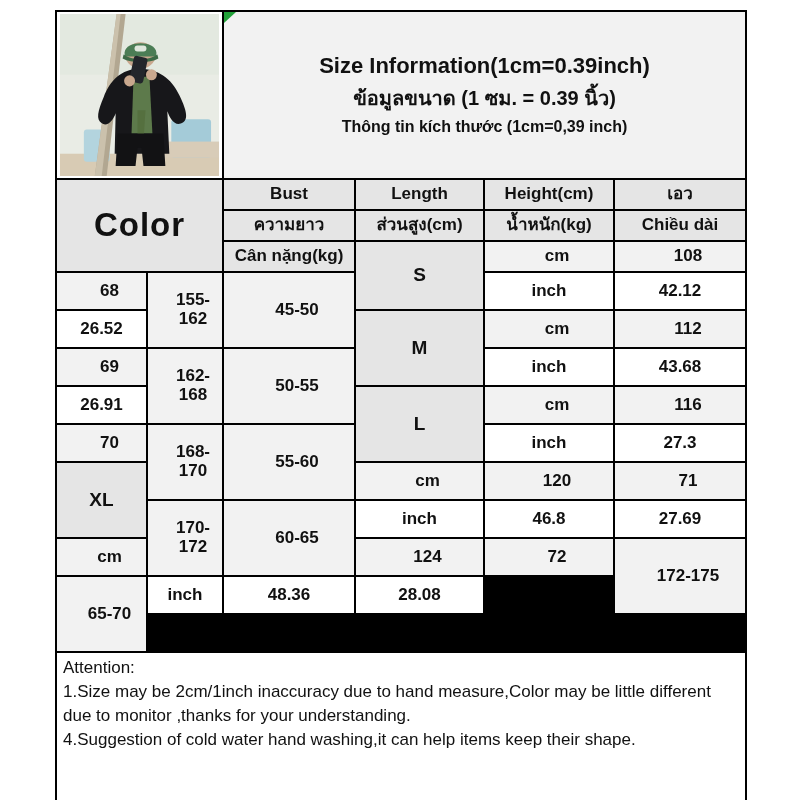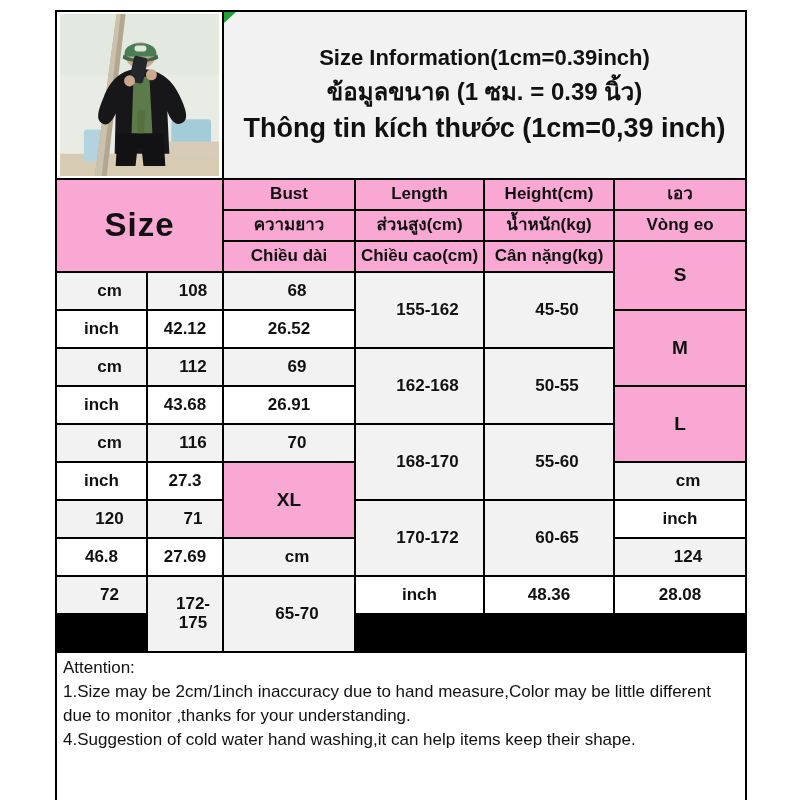--- a/index.html
+++ b/index.html
@@ -13,31 +13,31 @@
     grid-template-columns:89px 74px 130px 127px 128px 1fr;
     grid-template-rows:166px 29px 29px 29px repeat(10,36px);
     gap:2px; background:#000; padding:2px; width:692px;
   }
   .cell{ background:#fff; display:flex; align-items:center; justify-content:center;
          font-weight:bold; font-size:17px; text-align:center; line-height:1.1; }
   .span2c{ grid-column:span 2; }
   .span4c{ grid-column:span 4; }
   .span2r{ grid-row:span 2; }
   .span3r{ grid-row:span 3; }
-  .hdr{ background:#f9a8d4; }
+  .hdr{ background:#e5e5e5; }
   .band{ background:#f2f2f2;padding-left:16px; }
 
   .photo-cell{ background:#fff; padding:2px 3px; position:relative; }
   .photo-cell svg{ display:block; width:100%; height:100%; }
 
   .title-cell{ background:#f2f2f2; flex-direction:column; justify-content:center;
                position:relative; gap:9px; }
   .title-line1{ font-size:22px; font-weight:bold; }
-  .title-line2{ font-size:24px; font-weight:bold; }
-  .title-line3{ font-size:27px; font-weight:bold; }
+  .title-line2{ font-size:20px; font-weight:bold; }
+  .title-line3{ font-size:16px; font-weight:bold; }
   .corner-marker{ position:absolute; left:0; top:0; width:12px; height:11px;
     background:#21a038; clip-path:polygon(0 0,100% 0,0 100%); }
 
   .size-big{ font-size:33px; letter-spacing:1px; }
   .size-label{ font-size:19px; }
   .unit-label{ font-size:17px; }
 
   
   .attention{ width:692px; height:149px; border:2px solid #000; border-top:none;
     background:#fff; padding:3px 6px 0 6px; font-size:17px; font-weight:normal;
@@ -87,33 +87,31 @@
       </svg>
     </div>
 
     <div class="cell span4c title-cell">
       <span class="corner-marker"></span>
       <div class="title-line1">Size Information(1cm=0.39inch)</div>
       <div class="title-line2">ข้อมูลขนาด (1 ซม. = 0.39 นิ้ว)</div>
       <div class="title-line3">Thông tin kích thước (1cm=0,39 inch)</div>
     </div>
 
-    <div class="cell hdr span2c span3r size-big">Size</div>
+    <div class="cell hdr span2c span3r size-big">Color</div>
     <div class="cell hdr">Bust</div>
     <div class="cell hdr">Length</div>
     <div class="cell hdr">Height(cm)</div>
 
     <div class="cell hdr">เอว</div>
     <div class="cell hdr">ความยาว</div>
     <div class="cell hdr">ส่วนสูง(cm)</div>
     <div class="cell hdr">น้ำหนัก(kg)</div>
 
-    <div class="cell hdr">Vòng eo</div>
     <div class="cell hdr">Chiều dài</div>
-    <div class="cell hdr">Chiều cao(cm)</div>
     <div class="cell hdr">Cân nặng(kg)</div>
 
     <div class="cell hdr span2r size-label">S</div>
     <div class="cell band unit-label">cm</div>
     <div class="cell band">108</div>
     <div class="cell band">68</div>
     <div class="cell band span2r">155-162</div>
     <div class="cell band span2r">45-50</div>
     <div class="cell unit-label">inch</div>
     <div class="cell">42.12</div>

